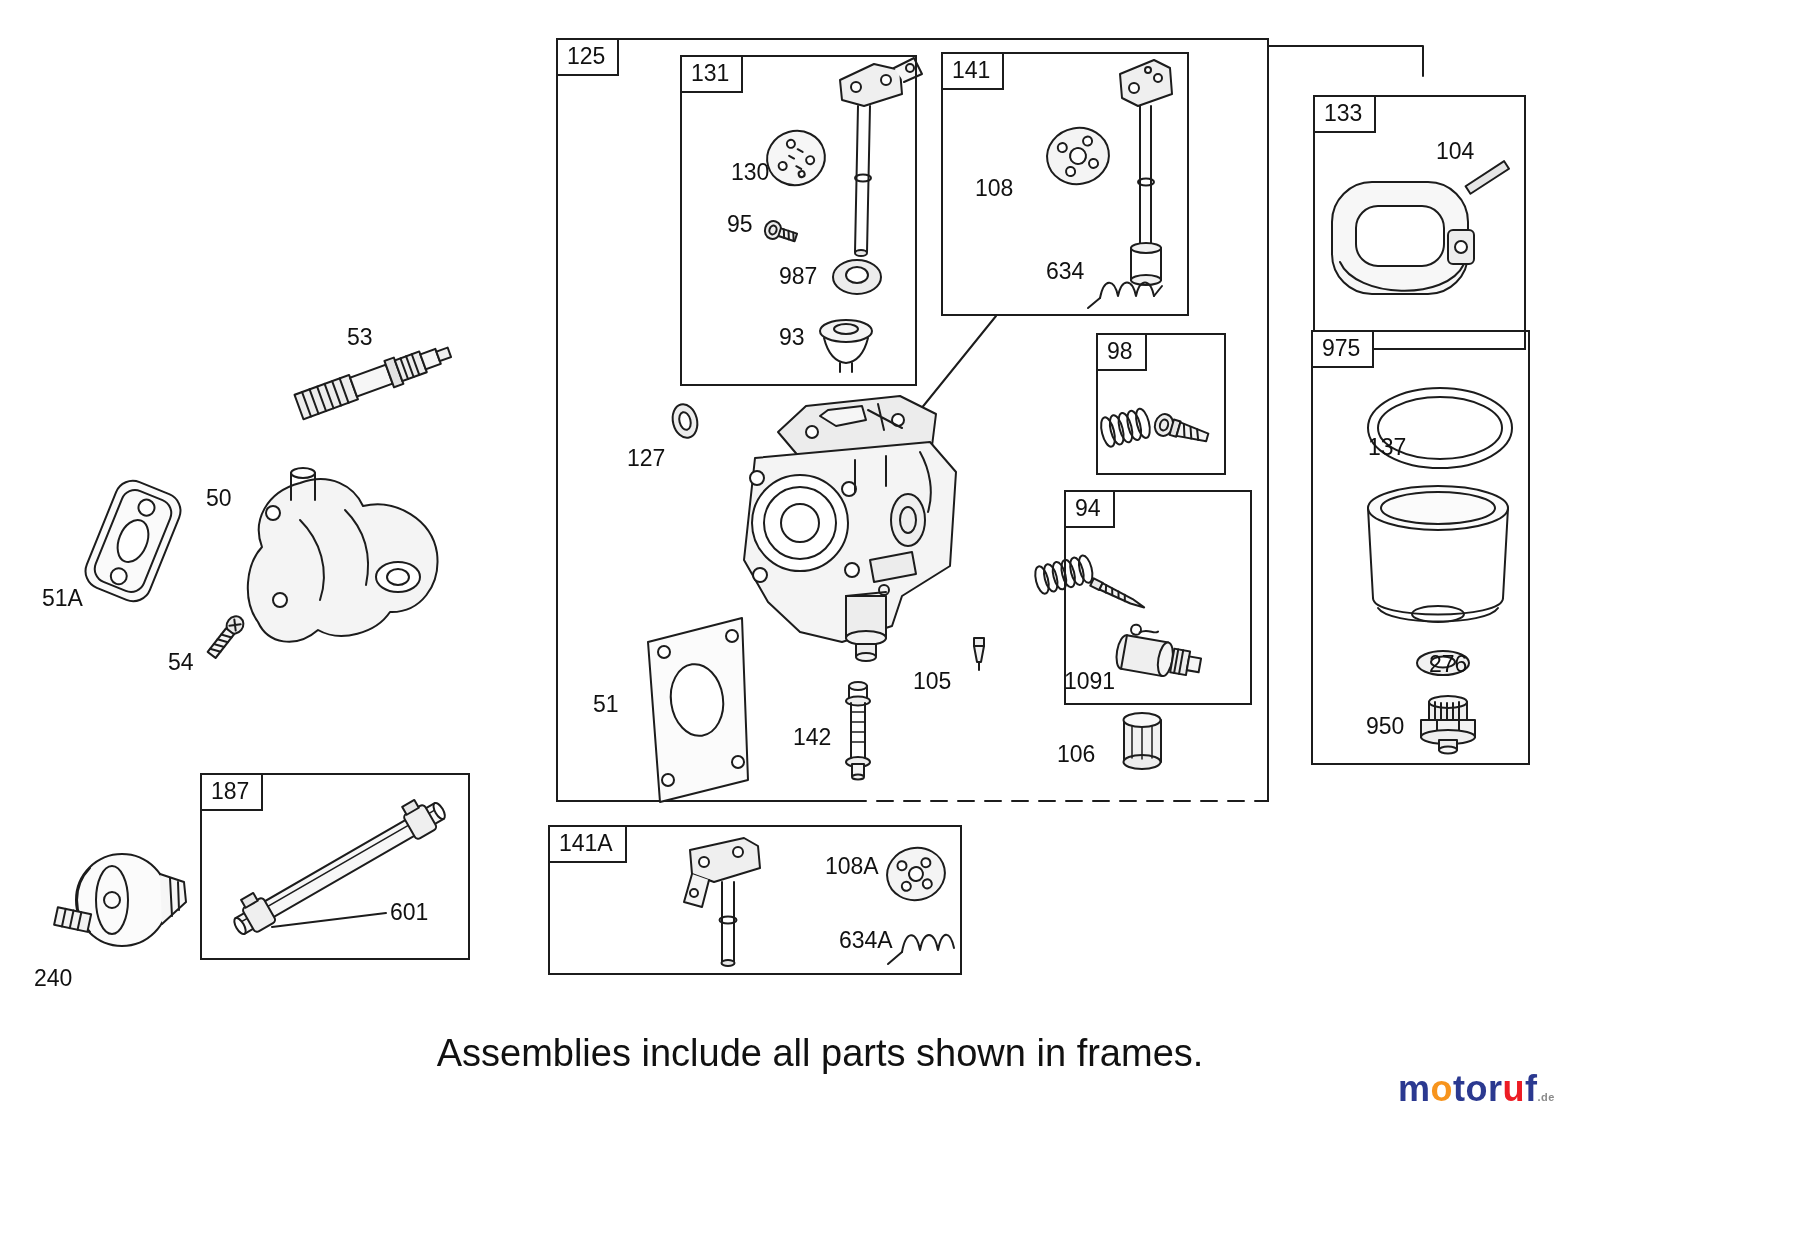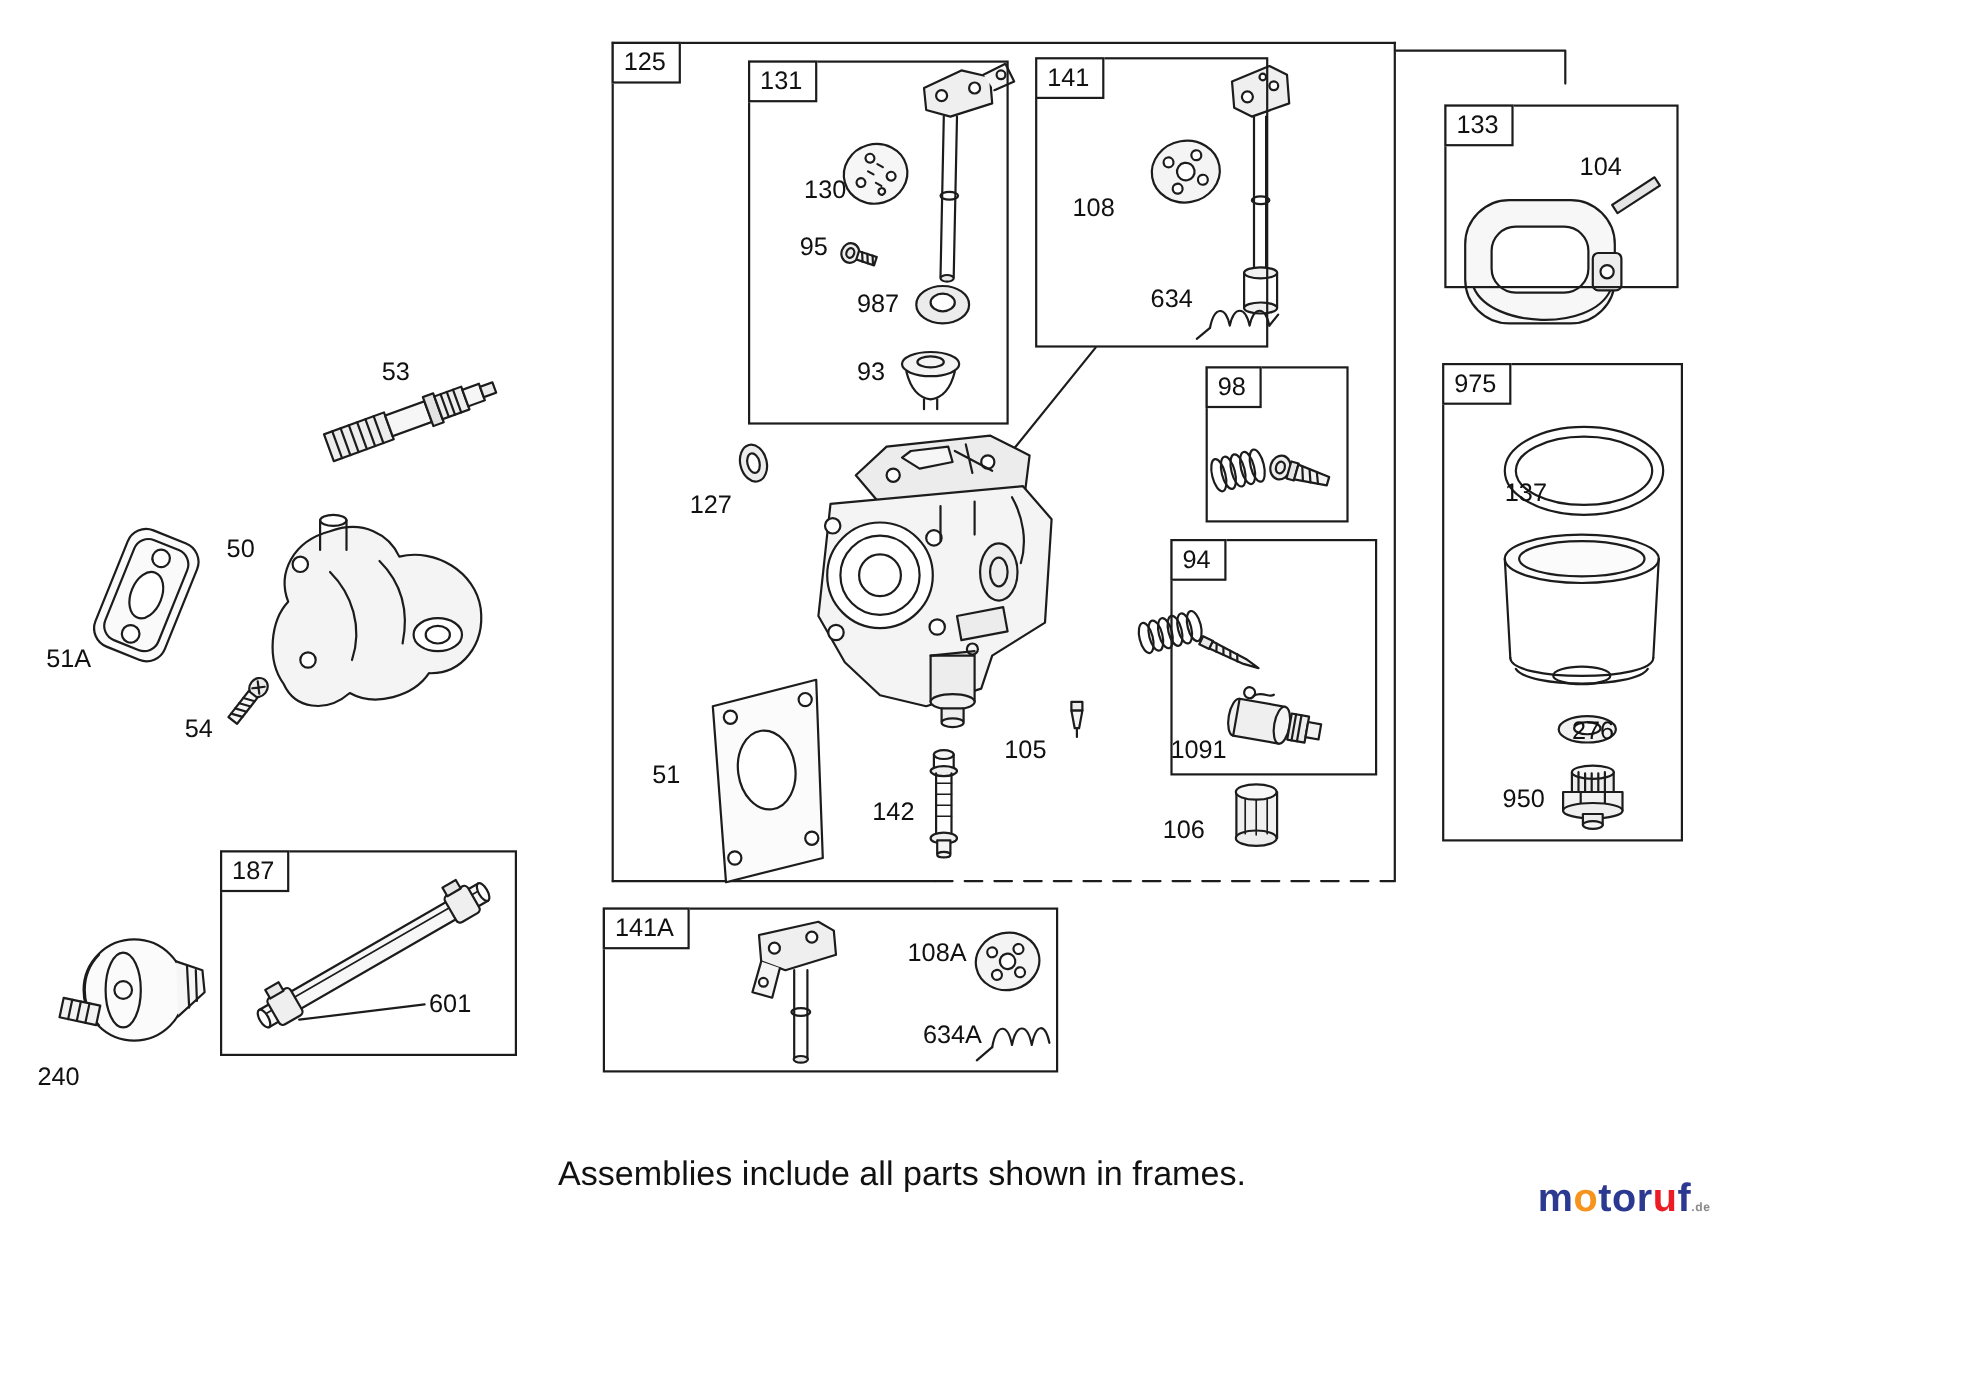--- a/index.html
+++ b/index.html
@@ -12,21 +12,21 @@
   .frame { position:absolute; border:2px solid #1c1c1c; background:transparent; }
   .frame.no-bottom { border-bottom:none; }
   .frame-label {
     position:absolute; top:-2px; left:-2px; background:#ffffff;
     border:2px solid #1c1c1c; padding:3px 12px 5px 9px;
     font-size:23px; line-height:1.15; color:#111; white-space:nowrap;
   }
   .part-label { position:absolute; font-size:23px; line-height:1.1; color:#111; white-space:nowrap; }
   .caption {
     position:absolute; left:0; top:1032px; width:1640px; text-align:center;
-    font-size:31px; color:#111;margin-top:17px;
+    font-size:38px; color:#111;
   }
   .logo { position:absolute; left:1398px; top:1068px; font-size:36px; font-weight:bold; letter-spacing:0.5px; }
   .lg-b { color:#2b3990; }
   .lg-o { color:#f7941d; }
   .lg-r { color:#ed1c24; }
   .lg-g { color:#8a8a8a; font-size:11px; }
 </style>
 </head>
 <body>
 
@@ -341,24 +341,24 @@
     </g>
   </g>
 </svg>
 
 <div class="frame no-bottom" style="left:556px; top:38px; width:713px; height:764px;">
   <span class="frame-label">125</span>
 </div>
 <div class="frame" style="left:680px; top:55px; width:237px; height:331px;">
   <span class="frame-label">131</span>
 </div>
-<div class="frame" style="left:941px; top:52px; width:212px; height:264px;text-align:center;">
+<div class="frame" style="left:941px; top:52px; width:248px; height:264px;text-align:center;">
   <span class="frame-label">141</span>
 </div>
-<div class="frame" style="left:1313px; top:95px; width:213px; height:167px;">
+<div class="frame" style="left:1313px; top:95px; width:213px; height:255px;">
   <span class="frame-label">133</span>
 </div>
 <div class="frame" style="left:1096px; top:333px; width:130px; height:142px;">
   <span class="frame-label">98</span>
 </div>
 <div class="frame" style="left:1311px; top:330px; width:219px; height:435px;">
   <span class="frame-label">975</span>
 </div>
 <div class="frame" style="left:1018px; top:490px; width:188px; height:215px;margin-left:46px;">
   <span class="frame-label">94</span>

